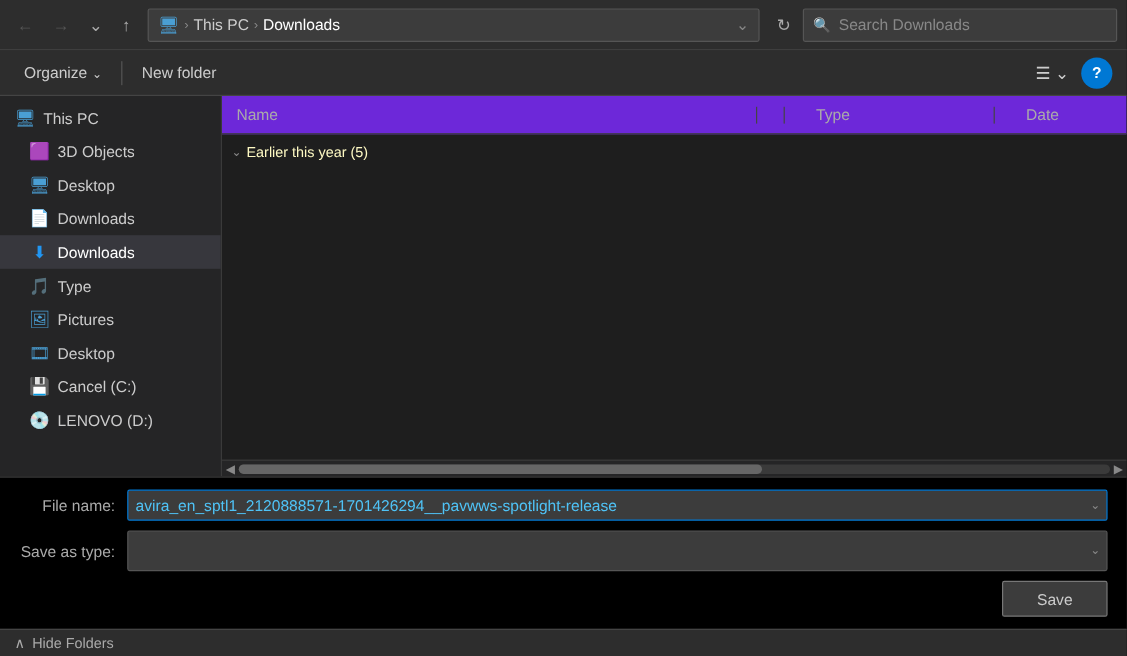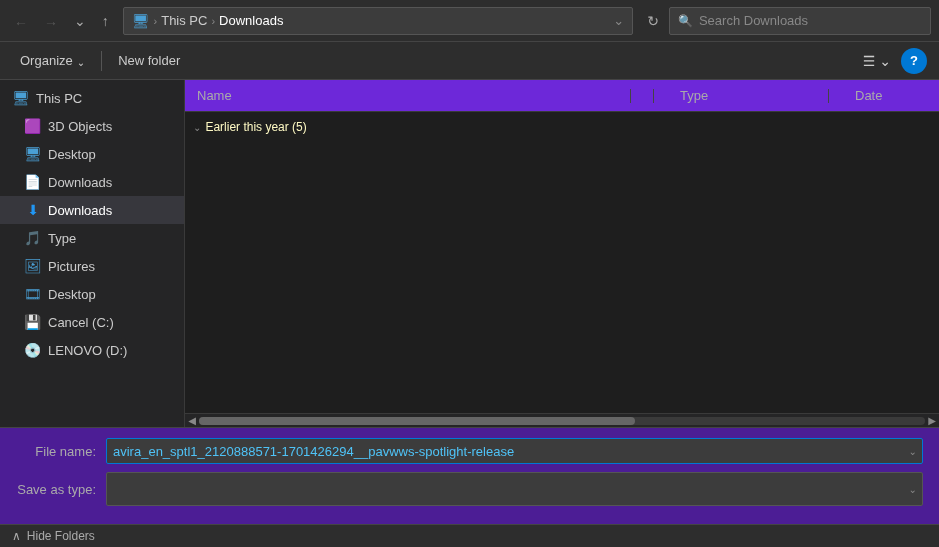--- a/index.html
+++ b/index.html
@@ -314,21 +314,21 @@
       width: 60%;
       height: 100%;
       background: #666;
       border-radius: 4px;
       position: absolute;
       left: 0;
     }
 
     
     .bottom-bar {
-      background: #4c1d95;
+      background: #000000;
       border-top: 1px solid #444;
       padding: 10px 16px;
     }
     .field-row {
       display: flex;
       align-items: center;
       margin-bottom: 8px;
     }
     .field-label {
       color: #aaa;
@@ -564,19 +564,20 @@
     <label class="field-label">Save as type:</label>
     <div class="select-wrapper">
       <select class="field-select">
         <option>Application</option>
       </select>
       <span class="select-chevron">⌄</span>
     </div>
   </div>
 
   <div class="action-row">
+    <button class="action-btn primary">Save</button>
   </div>
 </div>
 
 <div class="hide-folders-bar">
   <span>∧</span>
   <span>Hide Folders</span>
 </div>
 
 </body></html>

